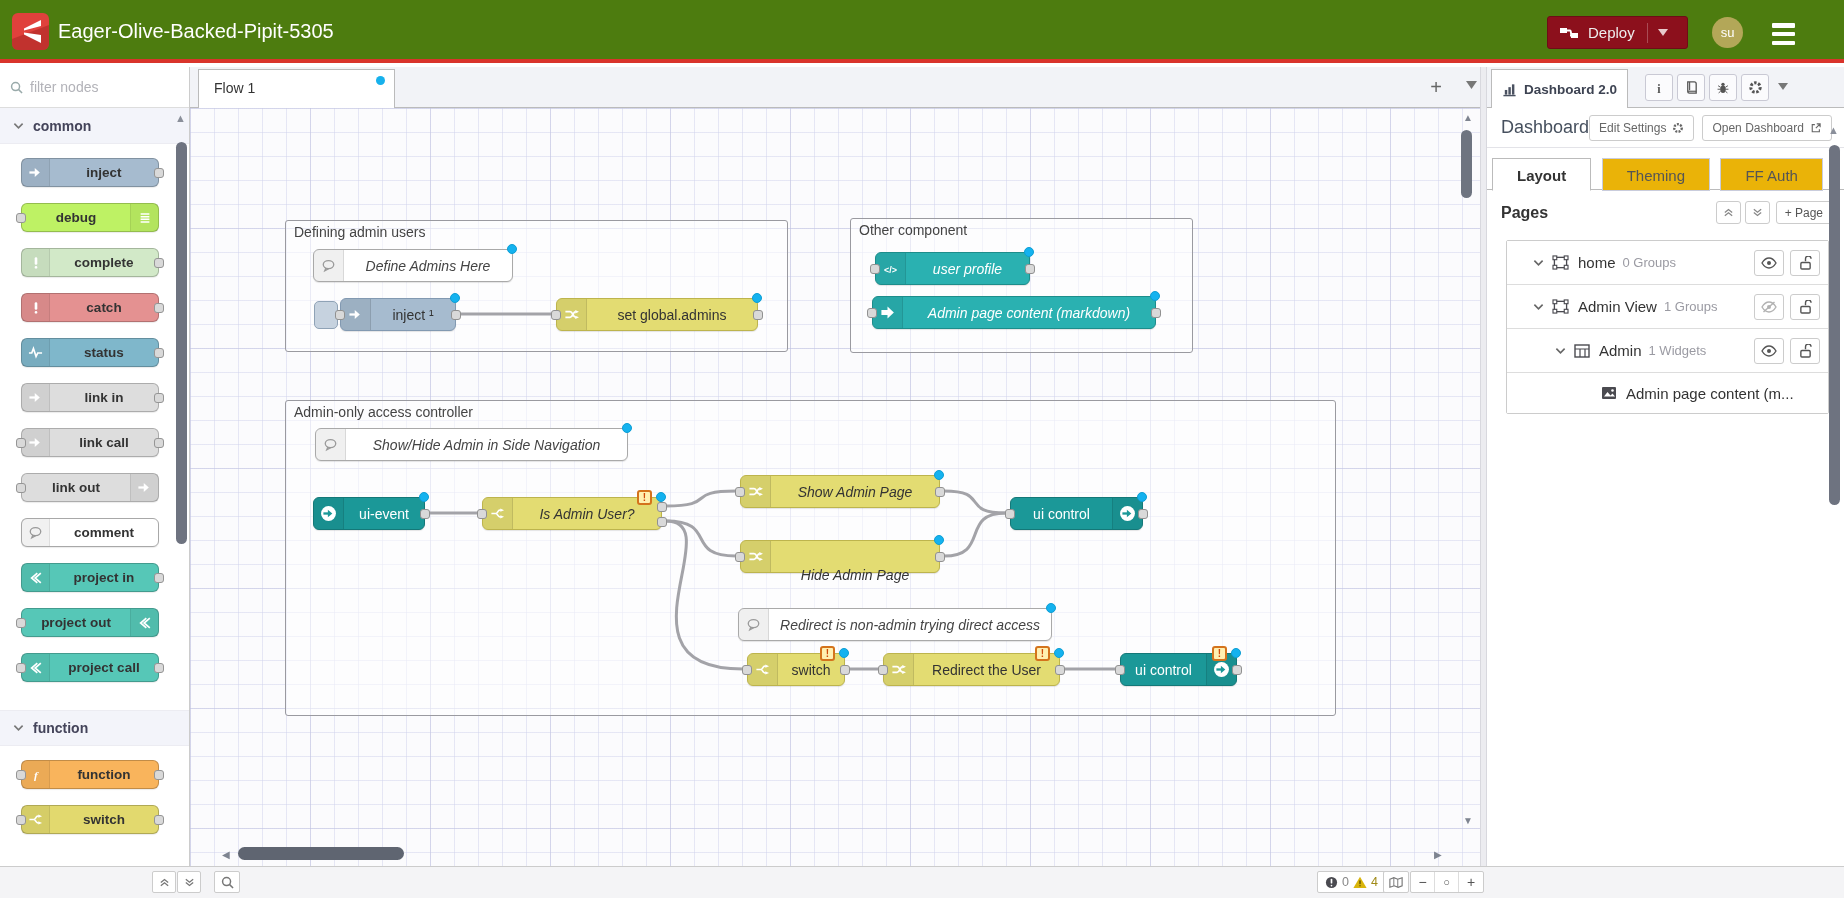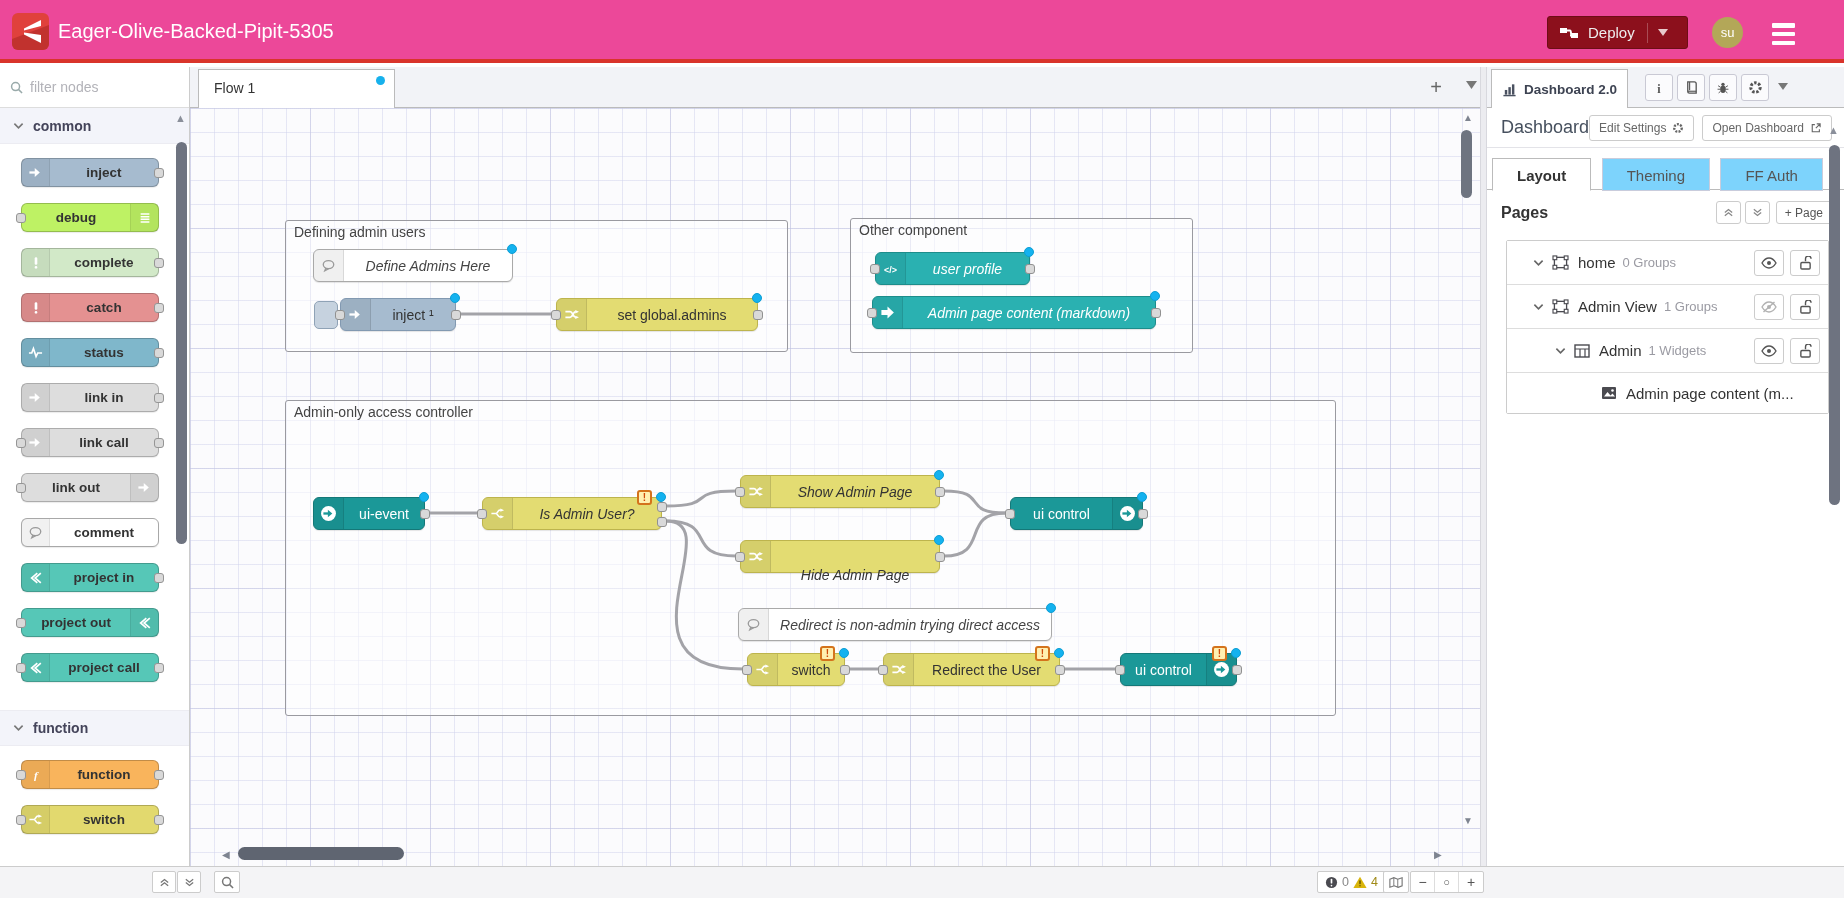--- a/index.html
+++ b/index.html
@@ -1,20 +1,20 @@
 <!DOCTYPE html>
 <html><head>
 <meta charset="utf-8">
 <style>
   * { margin:0; padding:0; box-sizing:border-box; }
   body { font-family:"Liberation Sans", sans-serif; background:#fff; }
   .app { position:relative; width:1844px; height:898px; overflow:hidden; background:#fff; }
 
   
-  .hdr { position:absolute; left:0; top:0; width:1844px; height:63px; background:#ec4899; border-bottom:4px solid #d9342b; }
+  .hdr { position:absolute; left:0; top:0; width:1844px; height:63px; background:#4d7c0f; border-bottom:4px solid #d9342b; }
   .logo { position:absolute; left:12px; top:13px; width:37px; height:37px; background:#e0413c; border-radius:6px; overflow:hidden; }
   .hdr-title { position:absolute; left:58px; top:0; height:63px; line-height:63px; color:#fff; font-size:20px; }
   .deploy { position:absolute; left:1547px; top:16px; width:141px; height:33px; background:#8C101C; border:1px solid #6e0d16; border-radius:3px; display:flex; align-items:center; color:#eee; cursor:pointer; }
   .deploy-label { font-size:15px; margin-left:9px; }
   .deploy-caret { margin-left:12px; padding-left:10px; border-left:1px solid rgba(255,255,255,.25); height:20px; display:flex; align-items:center; }
   .avatar { position:absolute; left:1712px; top:17px; width:31px; height:31px; border-radius:50%; background:#b3a758; color:#fff; font-size:13px; display:flex; align-items:center; justify-content:center; cursor:pointer; }
   .burger { position:absolute; left:1772px; top:23px; width:23px; height:22px; display:flex; flex-direction:column; justify-content:space-between; cursor:pointer; }
   .burger div { height:4.5px; background:#fff; border-radius:1px; }
 
   
@@ -77,21 +77,21 @@
   .sb-ib { position:absolute; top:7px; width:28px; height:27px; border:1px solid #c9c9d4; border-radius:3px; background:#fbfbfd; display:flex; align-items:center; justify-content:center; cursor:pointer; }
   .sb-caret { position:absolute; left:291px; top:16px; cursor:pointer; }
   .sb-scroll-up { position:absolute; right:5px; top:57px; color:#8a8f9a; font-size:11px; }
   .sb-scroll-thumb { position:absolute; right:4px; top:78px; width:11px; height:360px; background:#6e7380; border-radius:6px; }
   .sb-panelhead { height:40px; display:flex; align-items:center; border-bottom:1px solid #e3e3e8; padding:0 14px; background:#fff; }
   .sb-panel-title { font-size:18px; color:#46505e; flex:0 0 auto; }
   .sb-btn { border:1px solid #ccc; border-radius:3px; background:#fff; color:#666; font-size:12px; height:26px; padding:0 9px; display:inline-flex; align-items:center; gap:6px; cursor:pointer; white-space:nowrap; }
   .sb-tabs2 { padding:9px 0 0 5px; border-bottom:1px solid #bbb; height:42px; }
   .t2 { display:inline-block; height:33px; line-height:33px; padding:0 24px; font-size:15px; margin-right:6px; position:relative; top:1px; cursor:pointer; }
   .t2.active { background:#fff; border:1px solid #bbb; border-bottom:1px solid #fff; font-weight:bold; color:#333; }
-  .t2.idle { background:#7dd3fc; border:1px solid #c9ccdc; color:#555; }
+  .t2.idle { background:#eab308; border:1px solid #c9ccdc; color:#555; }
   .pages-head { display:flex; align-items:center; padding:11px 12px 6px 14px; }
   .pages-title { font-weight:bold; font-size:16px; color:#333; flex:1; }
   .mini-sq { width:25px; height:23px; border:1px solid #ccc; border-radius:3px; background:#fff; display:flex; align-items:center; justify-content:center; margin-left:4px; cursor:pointer; }
   .add-page { height:23px; border:1px solid #ccc; border-radius:3px; background:#fff; color:#555; font-size:12px; display:flex; align-items:center; gap:4px; padding:0 8px; margin-left:6px; cursor:pointer; }
   .sb-help { padding:6px 14px 4px 14px; font-style:italic; color:#9a9aa2; font-size:12.5px; line-height:1.55; width:345px; }
   .tree { margin:10px 15px 0 19px; border:1px solid #ccc; border-radius:2px; }
   .trow { display:flex; align-items:center; height:44px; border-bottom:1px solid #ddd; padding-right:8px; background:#fff; }
   .trow:last-child { border-bottom:none; height:40px; }
   .t-label { font-size:15px; color:#333; margin-left:9px; white-space:nowrap; }
   .t-meta { font-size:13px; color:#9a9aa2; margin-left:7px; white-space:nowrap; }
@@ -396,20 +396,30 @@
       </div>
       <div class="fnode" style="left: 682px; top: 188px; width: 284px; background: rgb(42, 177, 177); border-color: rgb(29, 141, 139);">
         <span class="nico">
           <svg width="15" height="15" viewBox="0 0 16 16">
             <path d="M1.5 5.3h6.5V1.6L14.8 8 8 14.4v-3.7H1.5z" fill="#fff"></path>
           </svg>
         </span>
         <span class="nlabel" style="color:#fff;font-style:italic;">Admin page content (markdown)</span>
         <span class="port" style="left:-6px; top:11px"></span>
         <span class="port" style="right:-6px; top:11px"></span>
+        <span class="ndot"></span>
+      </div>
+      <div class="fnode" style="left: 125px; top: 320px; width: 313px; background: rgb(255, 255, 255); border-color: rgb(169, 169, 169);">
+        <span class="nico">
+          <svg width="15" height="15" viewBox="0 0 16 16">
+            <ellipse cx="8" cy="7" rx="5.6" ry="4.3" fill="none" stroke="#9a9a9a" stroke-width="1.4"></ellipse>
+            <path d="M5.2 10.6 4 13.6l4.2-2.2" fill="none" stroke="#9a9a9a" stroke-width="1.4"></path>
+          </svg>
+        </span>
+        <span class="nlabel" style="color:#444;font-style:italic;">Show/Hide Admin in Side Navigation</span>
         <span class="ndot"></span>
       </div>
       <div class="fnode" style="left: 123px; top: 389px; width: 112px; background: rgb(27, 152, 152); border-color: rgb(20, 120, 120);">
         <span class="nico">
           <svg width="17" height="17" viewBox="0 0 16 16">
             <circle cx="8" cy="8" r="7" fill="#fff"></circle>
             <path d="M3.2 8h5.5" stroke="#1b9898" stroke-width="2.2"></path>
             <path d="M7.4 4.4 11.6 8l-4.2 3.6z" fill="#1b9898"></path>
           </svg>
         </span>

